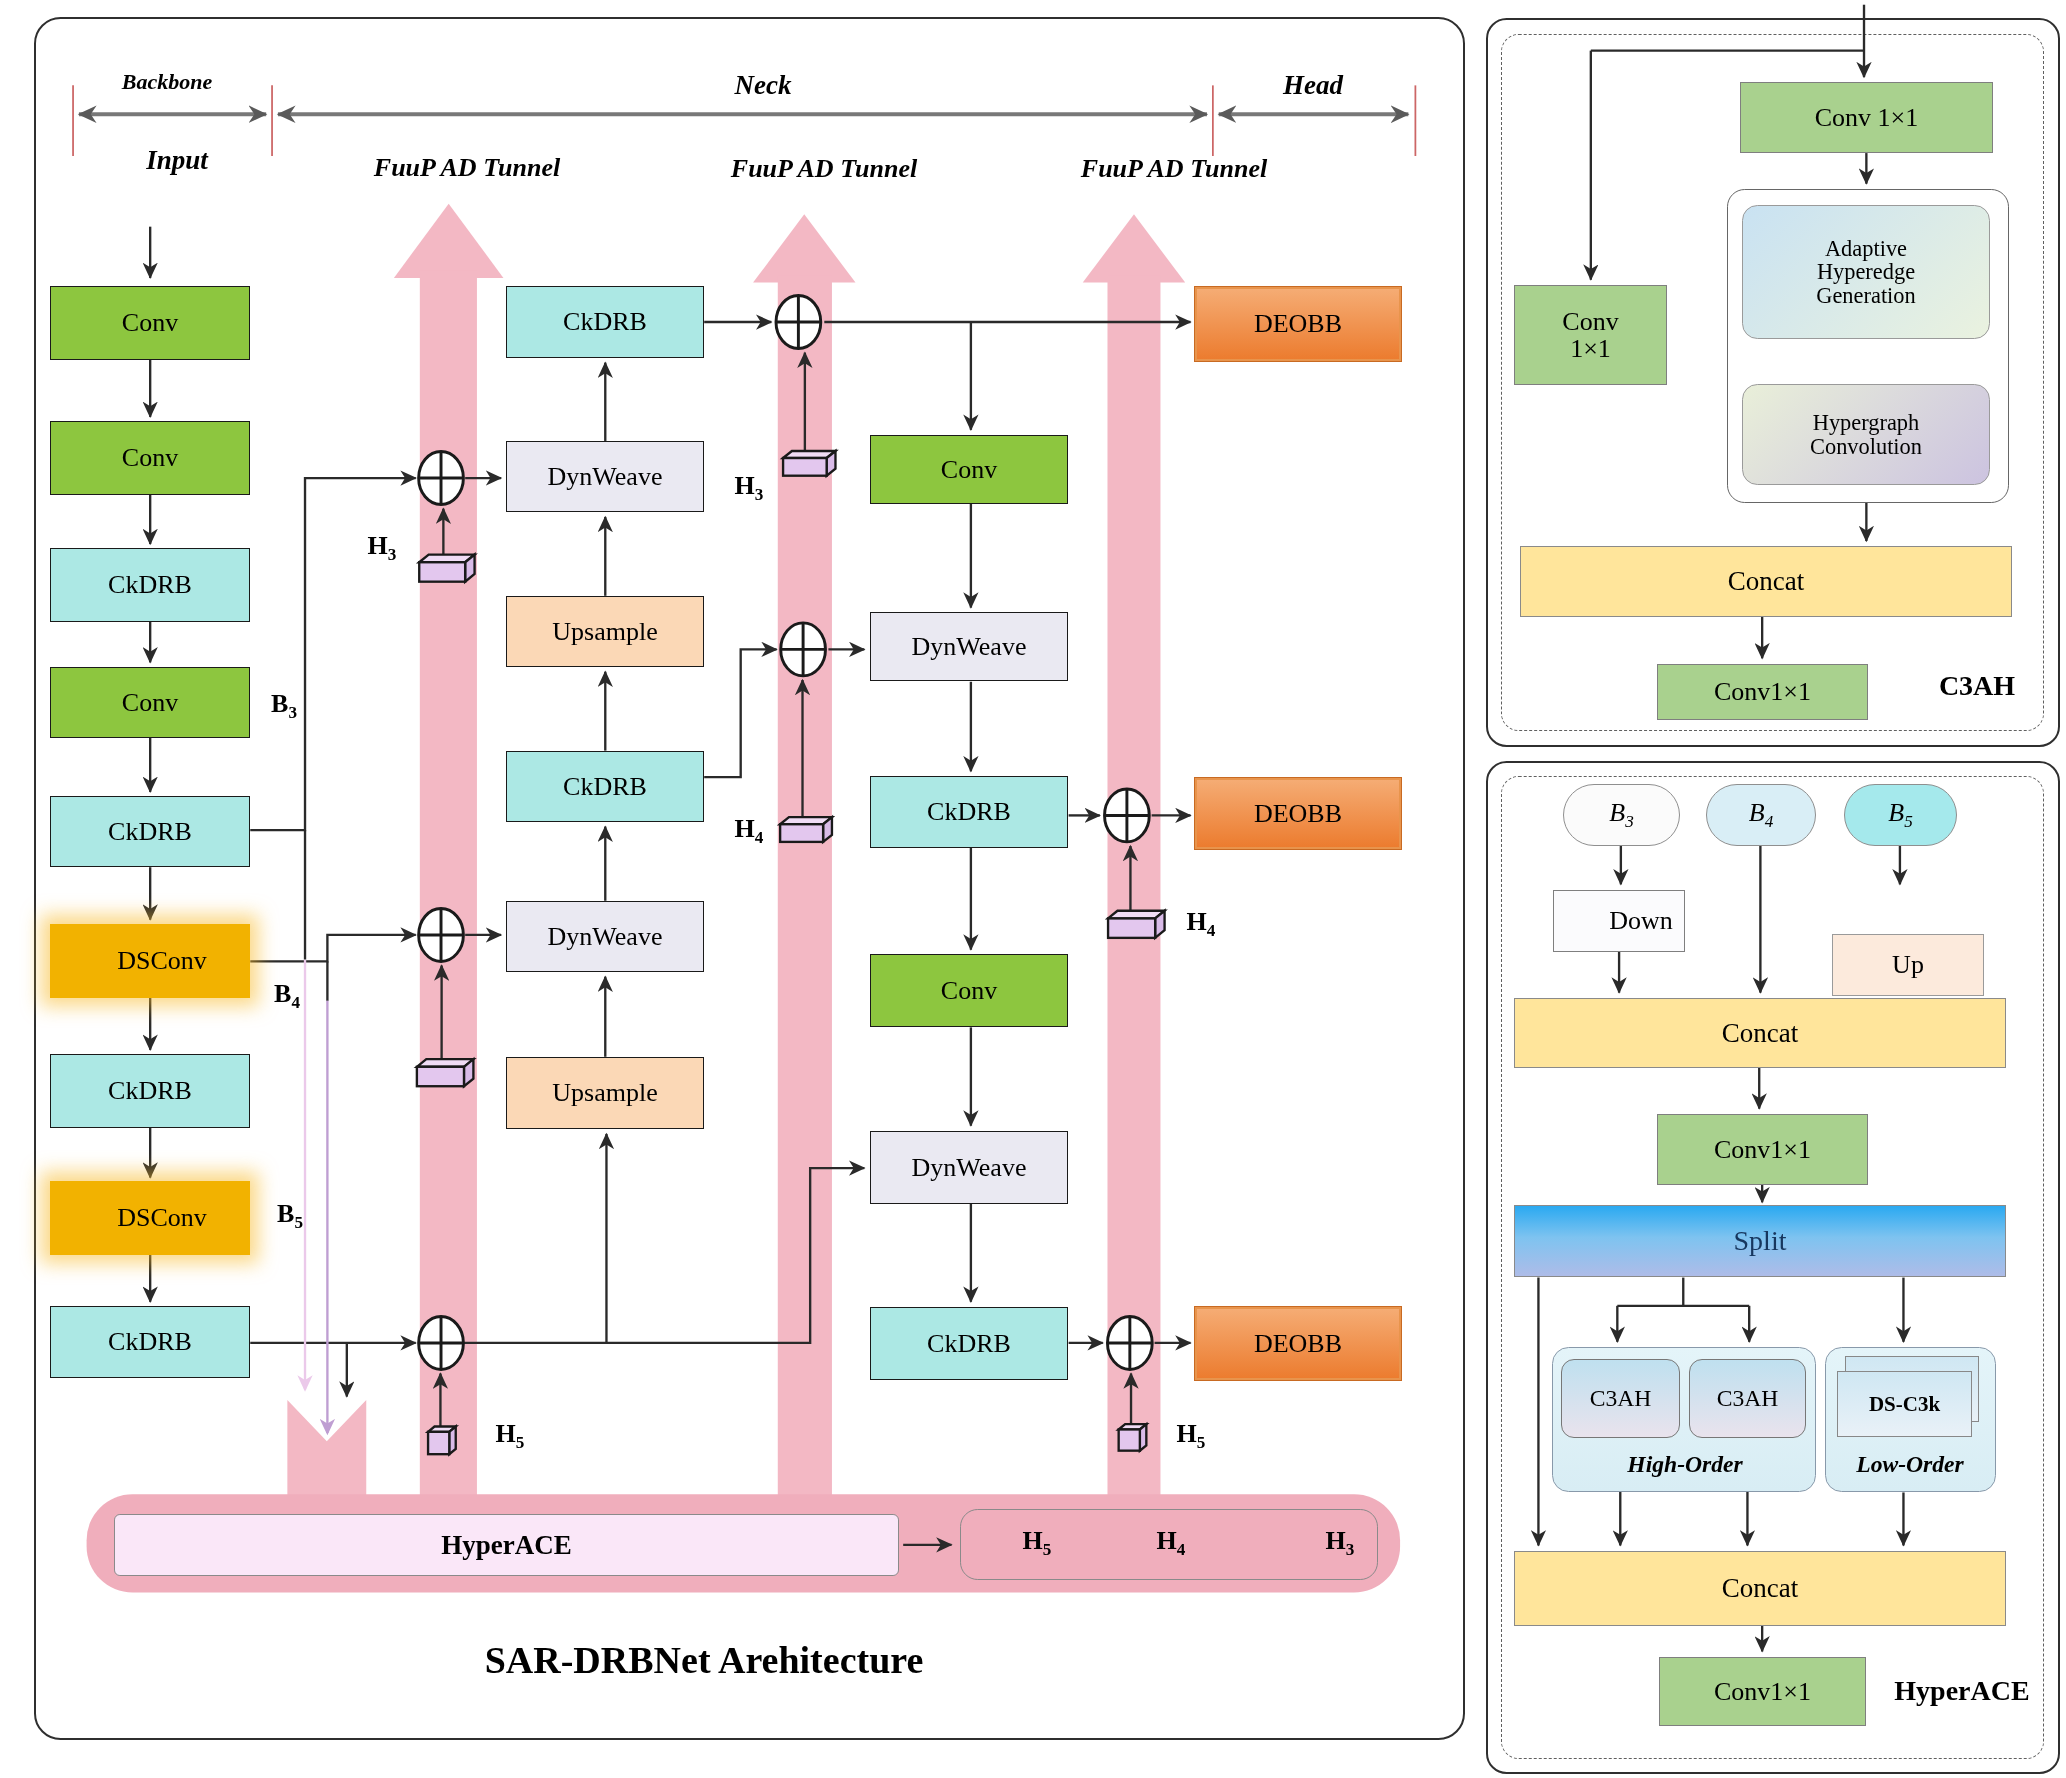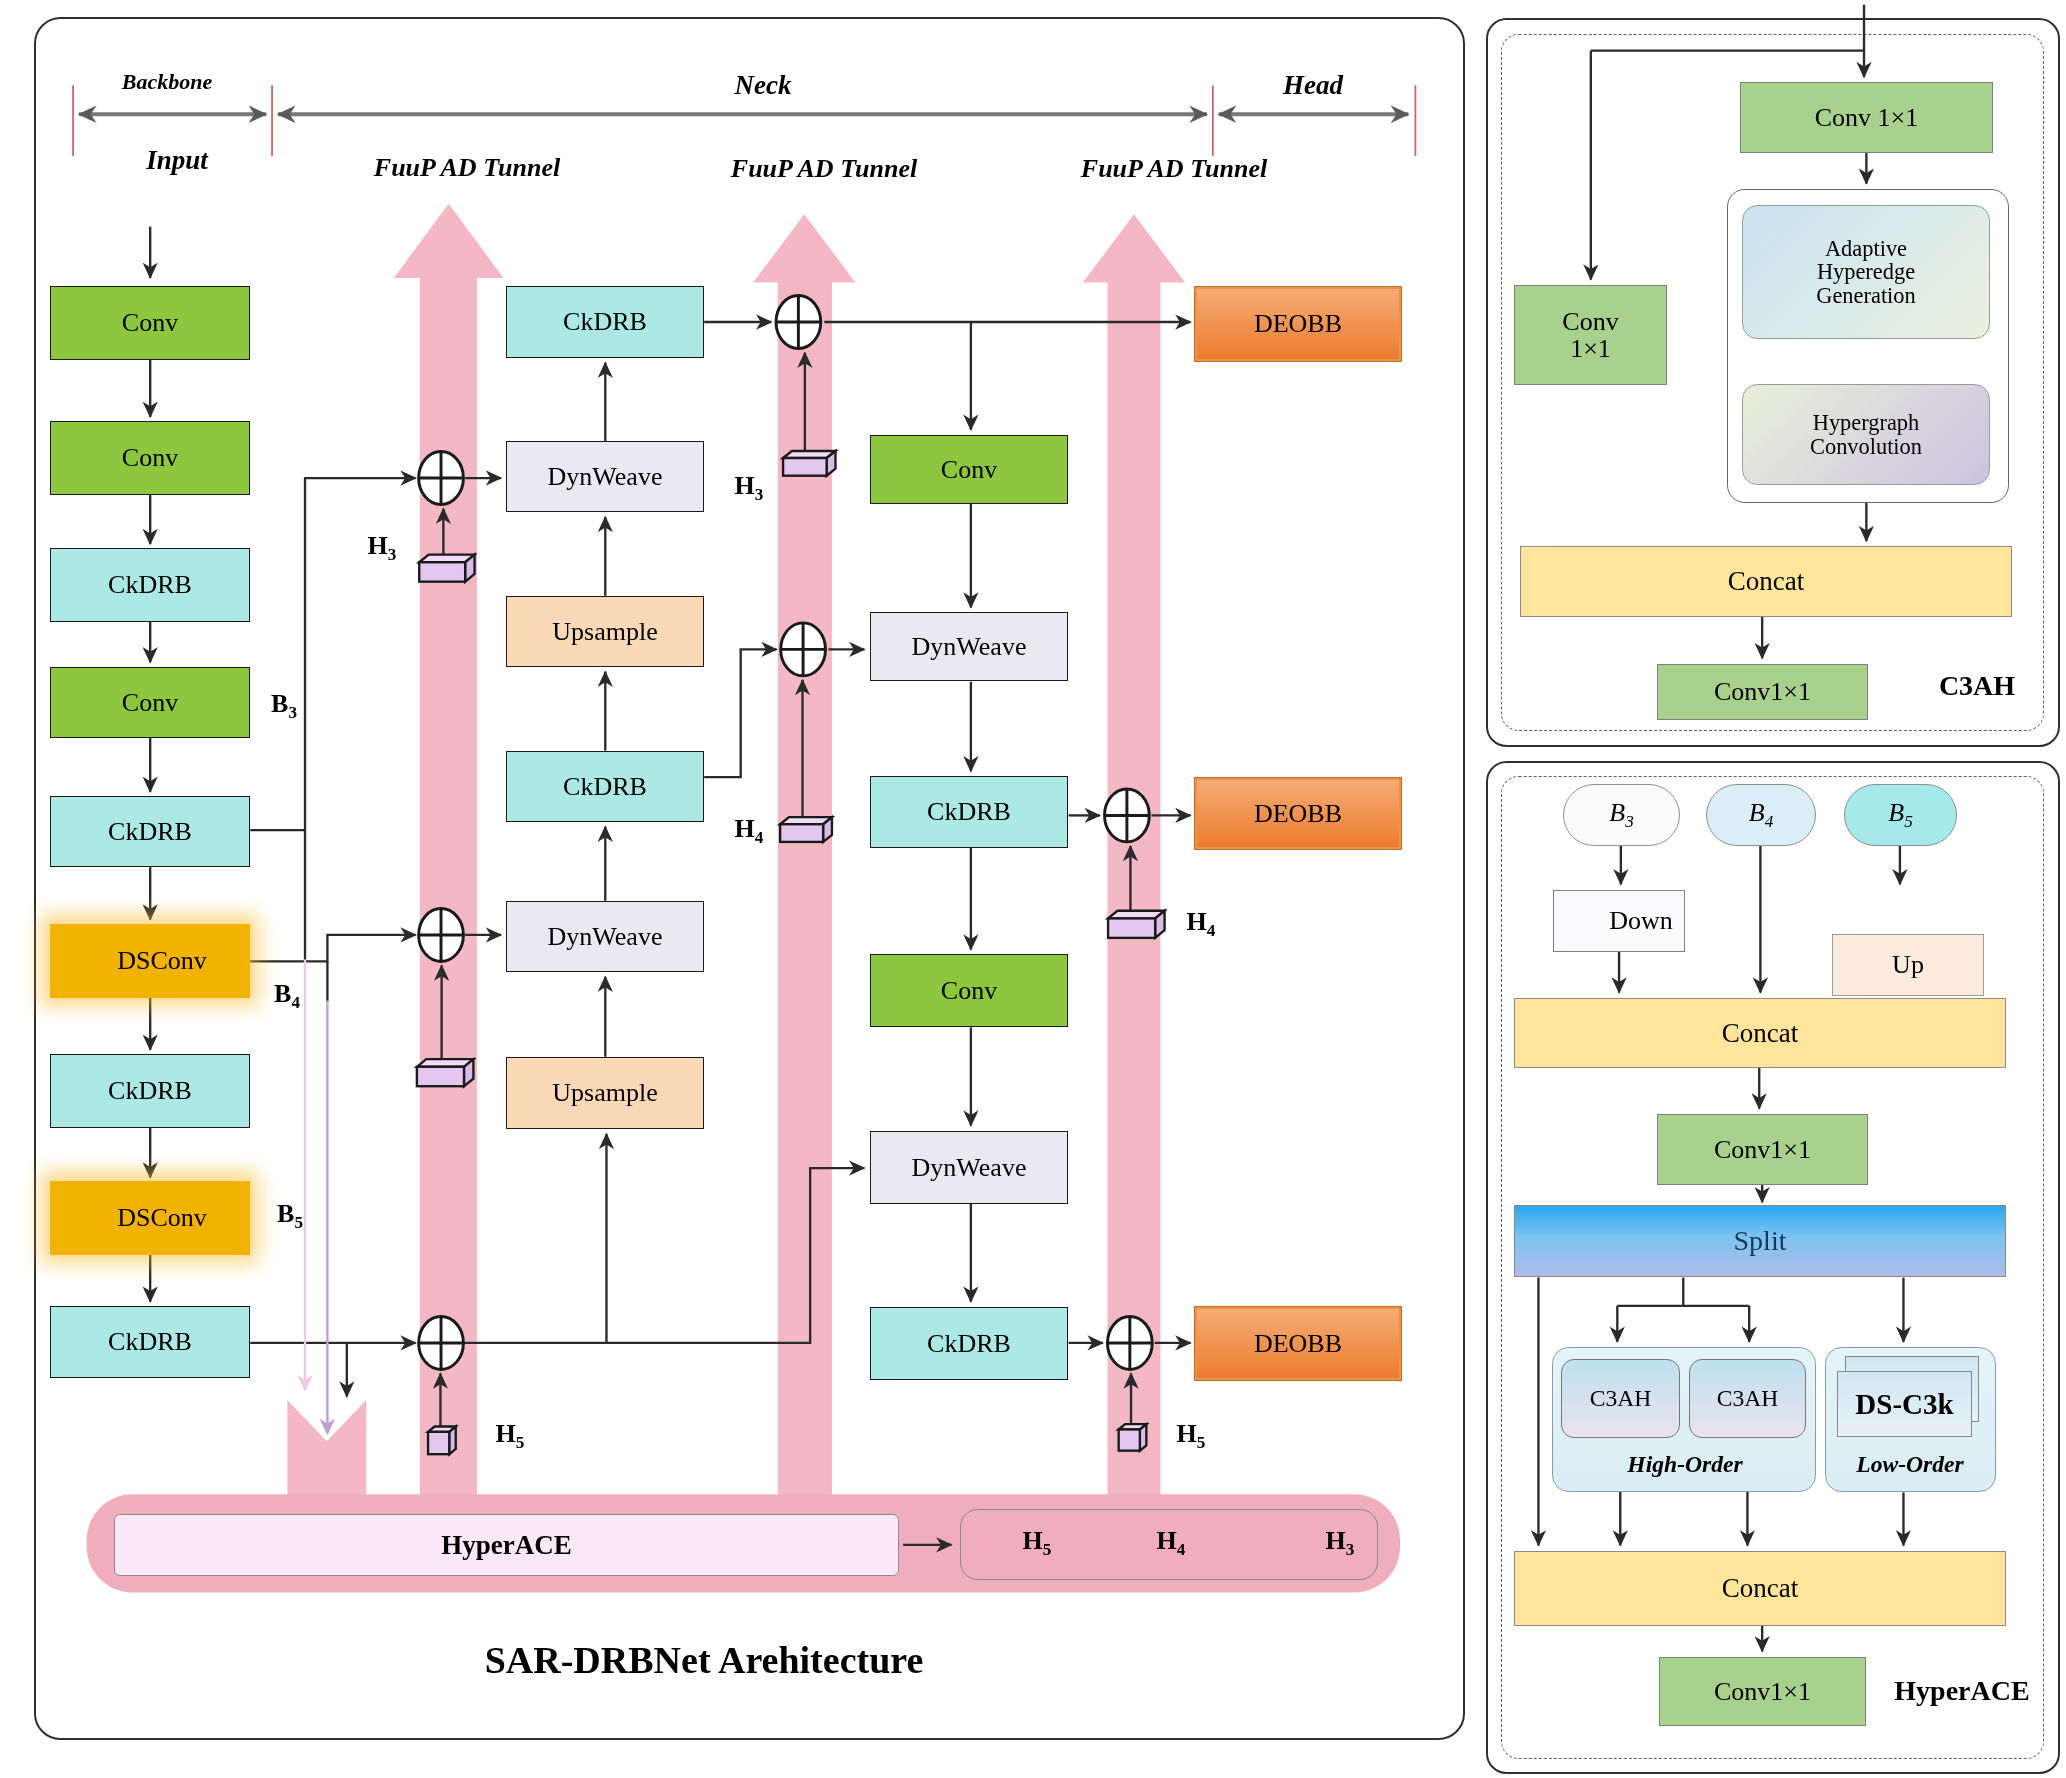--- a/index.html
+++ b/index.html
@@ -23,21 +23,21 @@
   .upbox{background:#FCEADC;border:1.8px solid #9a9a9a;}
   .pill{border-radius:35px;border:1.8px solid #8f8f8f;font-style:italic;}
   .split{background:linear-gradient(180deg,#2AA9F1 0%,#7EC3F0 45%,#AEBCE8 100%);
          color:#17375E;border:1.8px solid #8a8a8a;}
   .grad1{background:linear-gradient(135deg,#C9E2F2 0%,#EAF2DF 100%);border:1.8px solid #9a9a9a;border-radius:15.3px;font-size:22.4px;}
   .grad2{background:linear-gradient(135deg,#E9EFD9 0%,#CCC3E0 100%);border:1.8px solid #9a9a9a;border-radius:15.3px;font-size:22.4px;}
   .c3ahSmall{background:linear-gradient(180deg,#BFE0EF 0%,#E9E3ED 100%);border:1.8px solid #777;border-radius:13px;font-size:23.6px;}
   .ordCont{position:absolute;background:linear-gradient(180deg,#E4F4F9 0%,#D8EDF4 100%);
            border:1.8px solid #8899AA;border-radius:16.5px;z-index:2;box-sizing:border-box;}
   .card{position:absolute;background:linear-gradient(180deg,#CFE7F3 0%,#E9F1F7 100%);border:1.8px solid #888;z-index:3;
-        display:flex;align-items:center;justify-content:center;font-weight:bold;font-size:29px;box-sizing:border-box;}
+        display:flex;align-items:center;justify-content:center;font-weight:bold;font-size:21px;box-sizing:border-box;}
   .lbl{position:absolute;transform:translate(-50%,-50%);font-weight:bold;white-space:nowrap;z-index:3;}
   .ital{font-style:italic;}
   .sub{font-size:0.66em;vertical-align:sub;}
   .hyperInner{position:absolute;background:#FAE7F8;border:1.8px solid #8a8a8a;border-radius:5.9px;z-index:2;
               display:flex;align-items:center;justify-content:center;font-weight:bold;font-size:27px;box-sizing:border-box;}
   .legendBox{position:absolute;background:#F0AEBC;border:1.8px solid #8a8a8a;border-radius:17.7px;z-index:2;box-sizing:border-box;}
   .ahgCont{position:absolute;background:#ffffff;border:1.8px solid #666;border-radius:17.7px;z-index:2;box-sizing:border-box;}
 </style>
 </head>
 <body>

